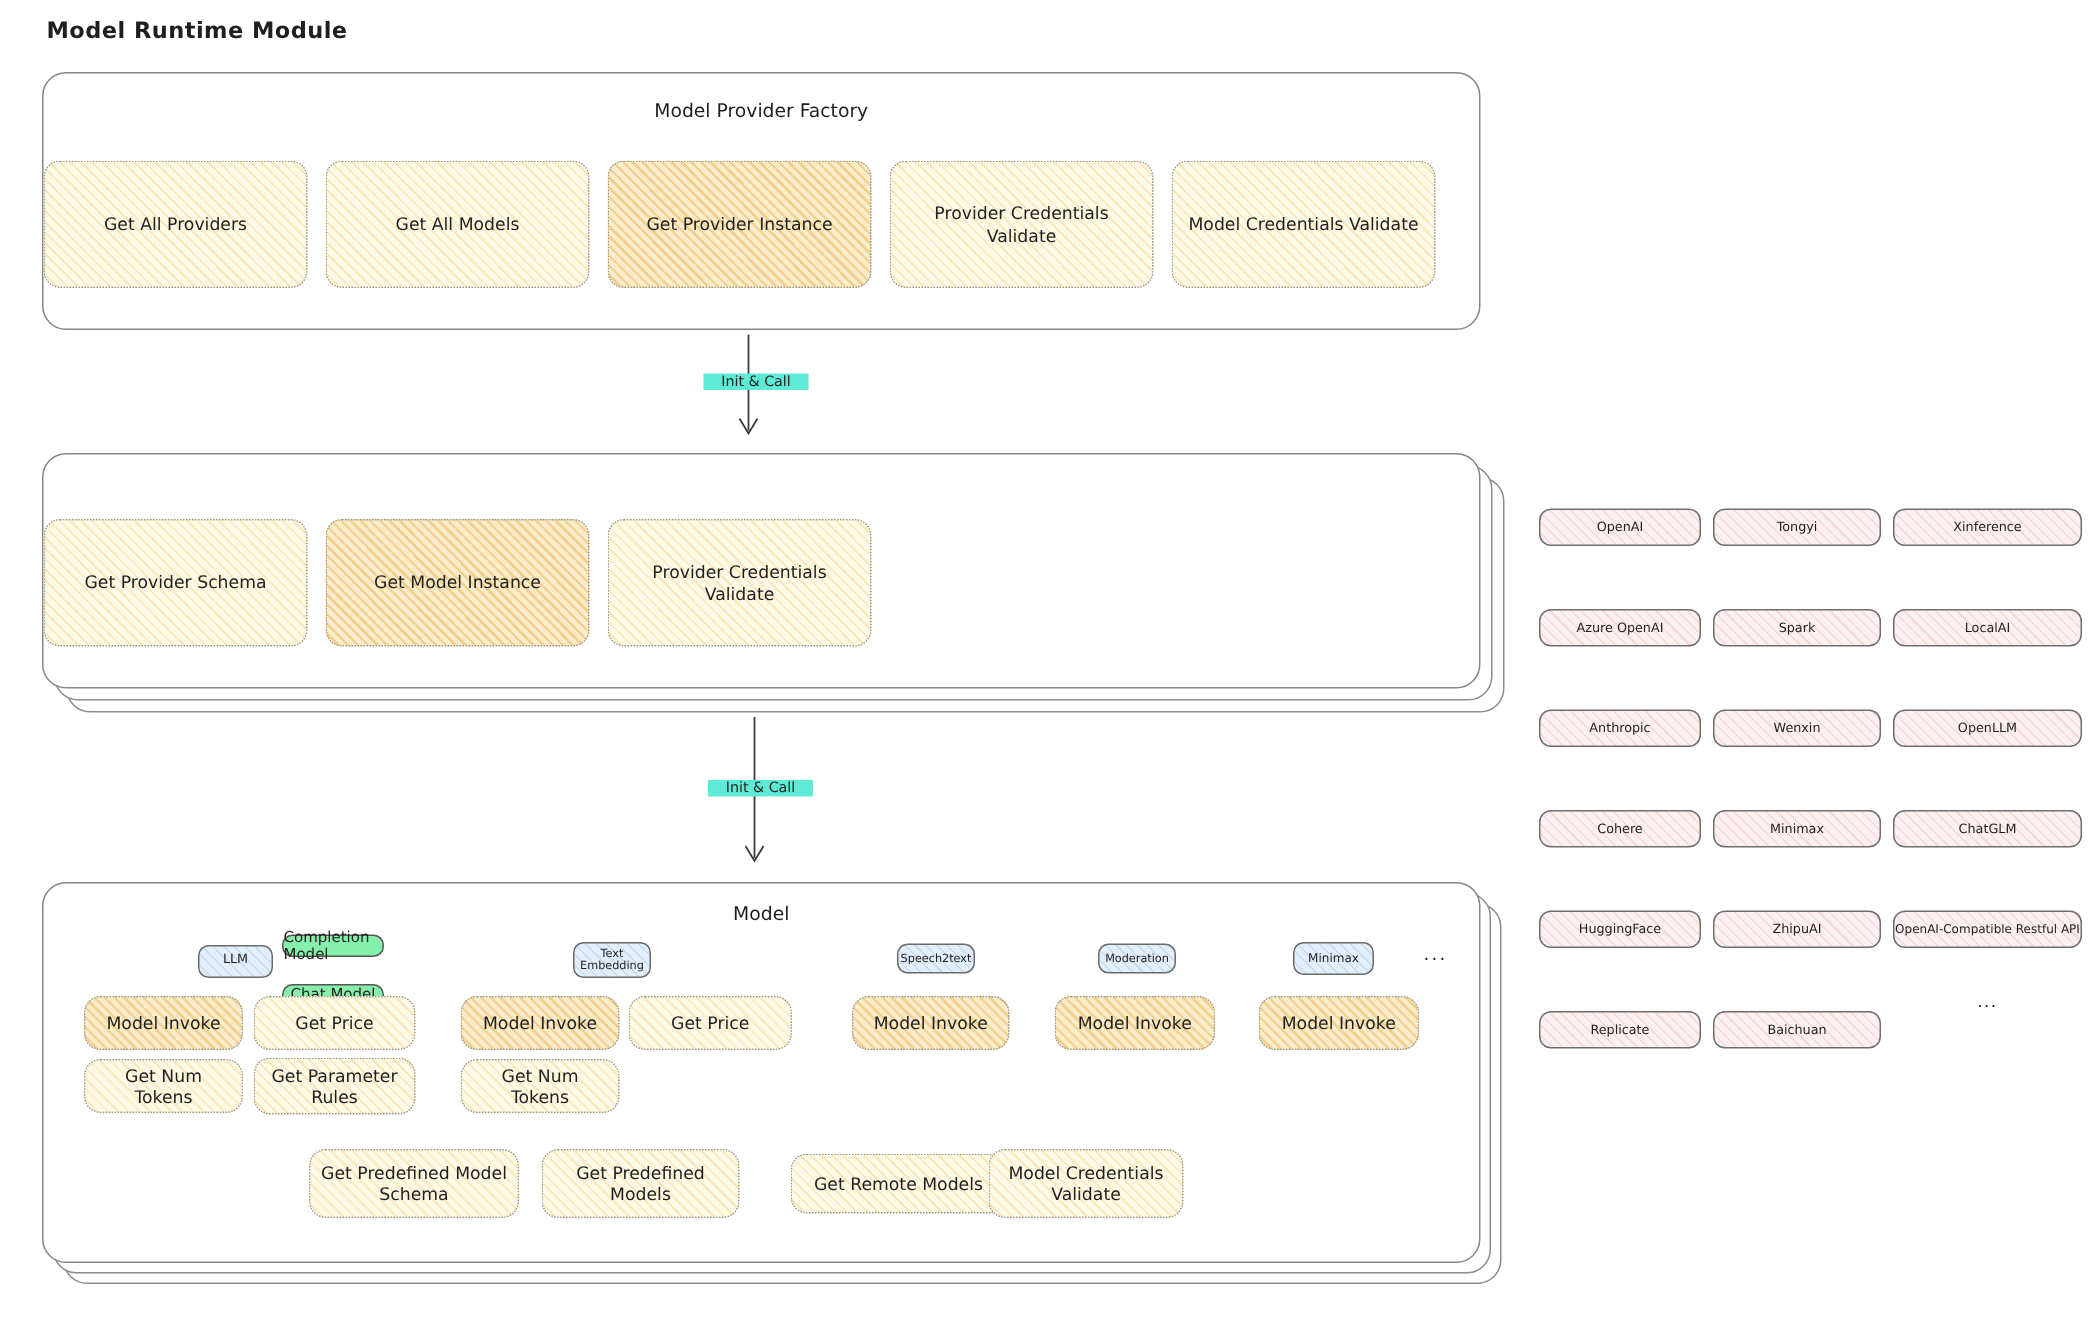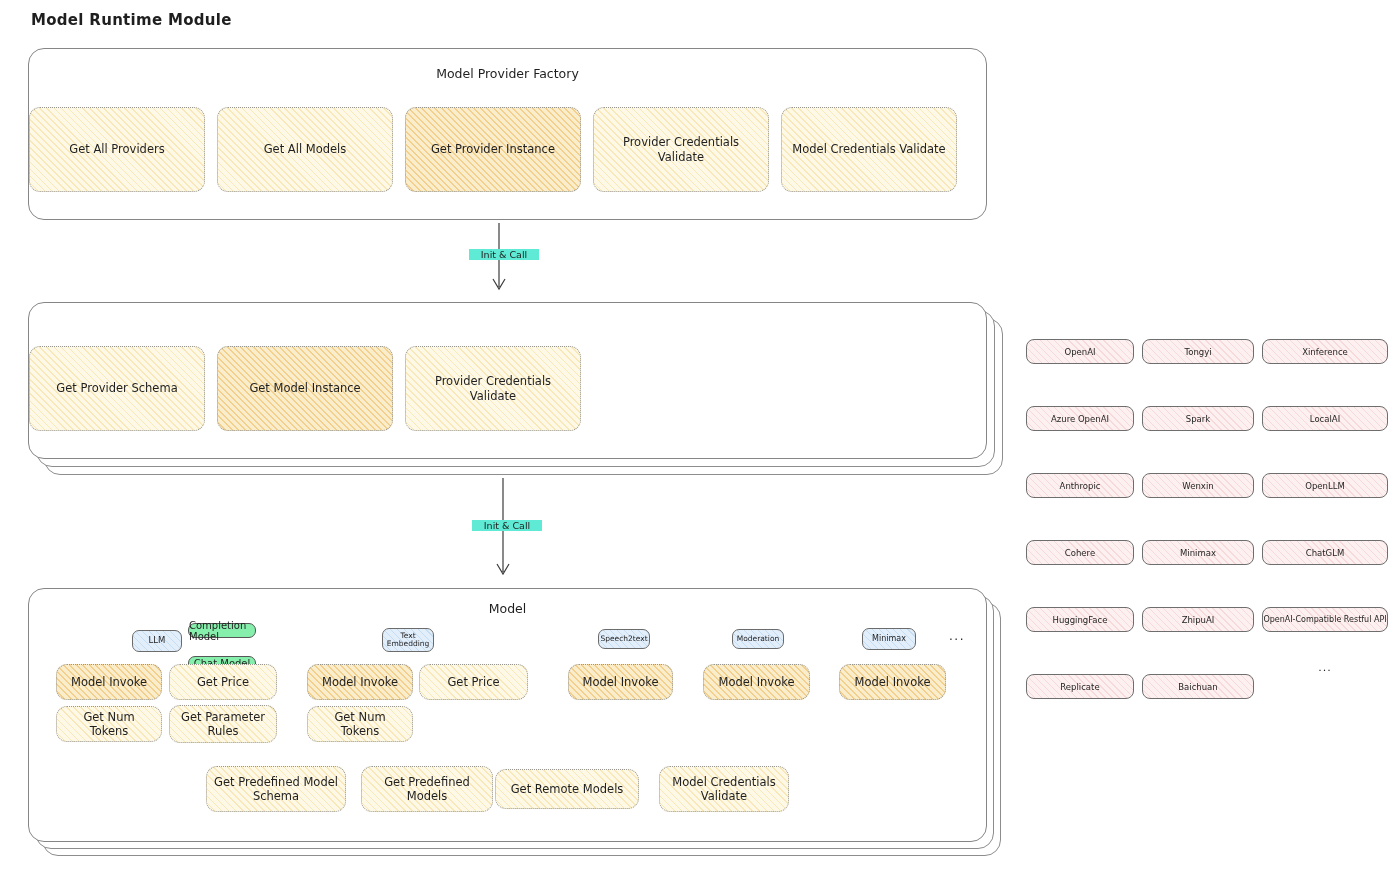--- a/index.html
+++ b/index.html
@@ -121,17 +121,17 @@
     <div class="func hl" style="position:absolute;left:278px;top:75px;width:106px;height:36px;">Model Invoke</div>
     <div class="func" style="position:absolute;left:390px;top:75px;width:109px;height:36px;">Get Price</div>
     <div class="func" style="position:absolute;left:278px;top:117px;width:106px;height:36px;">Get Num Tokens</div>
 
     <div class="func hl" style="position:absolute;left:539px;top:75px;width:105px;height:36px;">Model Invoke</div>
     <div class="func hl" style="position:absolute;left:674px;top:75px;width:107px;height:36px;">Model Invoke</div>
     <div class="func hl" style="position:absolute;left:810px;top:75px;width:107px;height:36px;">Model Invoke</div>
 
     <div class="func" style="position:absolute;left:177px;top:177px;width:140px;height:46px;">Get Predefined Model Schema</div>
     <div class="func" style="position:absolute;left:332px;top:177px;width:132px;height:46px;">Get Predefined Models</div>
-    <div class="func" style="position:absolute;left:466px;top:180px;width:144px;height:40px;">Get Remote Models</div>
+    <div class="func" style="position:absolute;left:498px;top:180px;width:144px;height:40px;">Get Remote Models</div>
     <div class="func" style="position:absolute;left:630px;top:177px;width:130px;height:46px;">Model Credentials Validate</div>
   </div>
 
 </div>
 
 </body></html>

